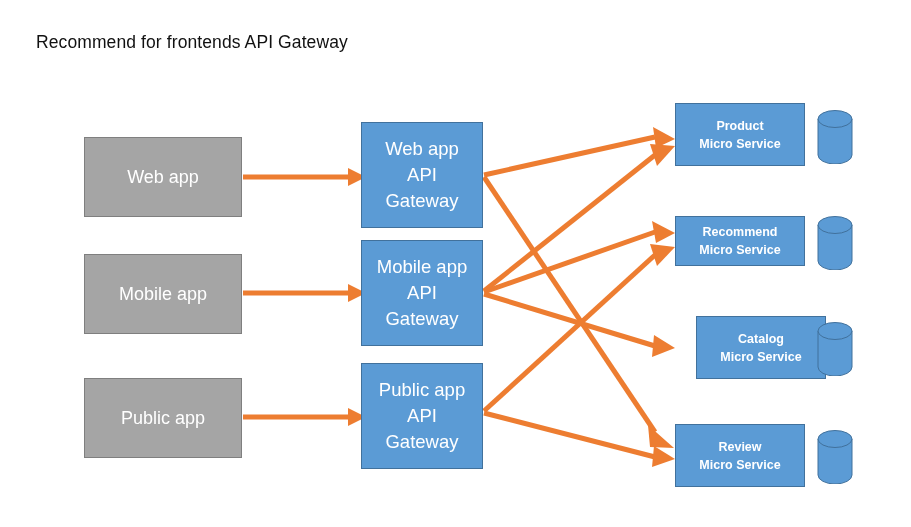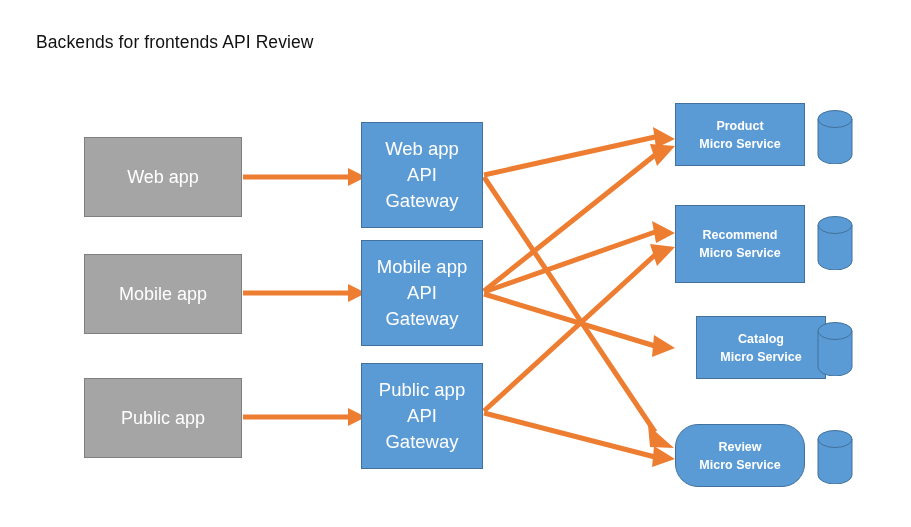--- a/index.html
+++ b/index.html
@@ -98,21 +98,21 @@
   }
   .connector-head {
     fill: #ed7d31;
   }
 </style>
 </head>
 <body>
 
 <div id="canvas">
 
-  <div id="diagram-title">Backends for frontends API Review</div>
+  <div id="diagram-title">Recommend for frontends API Gateway</div>
 
   <svg id="arrow-layer" viewBox="0 0 911 527" xmlns="http://www.w3.org/2000/svg">
 
     <g>
       <line class="connector" x1="243" y1="177" x2="348" y2="177"></line>
       <polygon class="connector-head" points="348,168 366,177 348,186"></polygon>
     </g>
 
     <g>
       <line class="connector" x1="243" y1="293" x2="348" y2="293"></line>
@@ -188,31 +188,31 @@
     <div class="node-line">Public app</div>
     <div class="node-line">API</div>
     <div class="node-line">Gateway</div>
   </div>
 
   <div class="node service-box" style="left:675px; top:103px; width:130px; height:63px;">
     <div class="node-line">Product</div>
     <div class="node-line">Micro Service</div>
   </div>
 
-  <div class="node service-box" style="left:675px; top:205px; width:130px; height:78px;">
+  <div class="node service-box" style="left:675px; top:216px; width:130px; height:50px;">
     <div class="node-line">Recommend</div>
     <div class="node-line">Micro Service</div>
   </div>
 
   <div class="node service-box" style="left:696px; top:316px; width:130px; height:63px;">
     <div class="node-line">Catalog</div>
     <div class="node-line">Micro Service</div>
   </div>
 
-  <div class="node service-box" style="left:675px; top:424px; width:130px; height:63px;border-radius:23px;">
+  <div class="node service-box" style="left:675px; top:424px; width:130px; height:63px;">
     <div class="node-line">Review</div>
     <div class="node-line">Micro Service</div>
   </div>
 
   <svg class="db-cylinder" style="left:817px; top:110px;" width="36" height="54" viewBox="0 0 36 54" xmlns="http://www.w3.org/2000/svg">
     <path d="M1,9 L1,45 A17,9 0 0 0 35,45 L35,9 Z" fill="#5b9bd5" stroke="#41719c" stroke-width="1"></path>
     <ellipse cx="18" cy="9" rx="17" ry="8.5" fill="#5b9bd5" stroke="#41719c" stroke-width="1"></ellipse>
   </svg>
 
   <svg class="db-cylinder" style="left:817px; top:216px;" width="36" height="54" viewBox="0 0 36 54" xmlns="http://www.w3.org/2000/svg">

